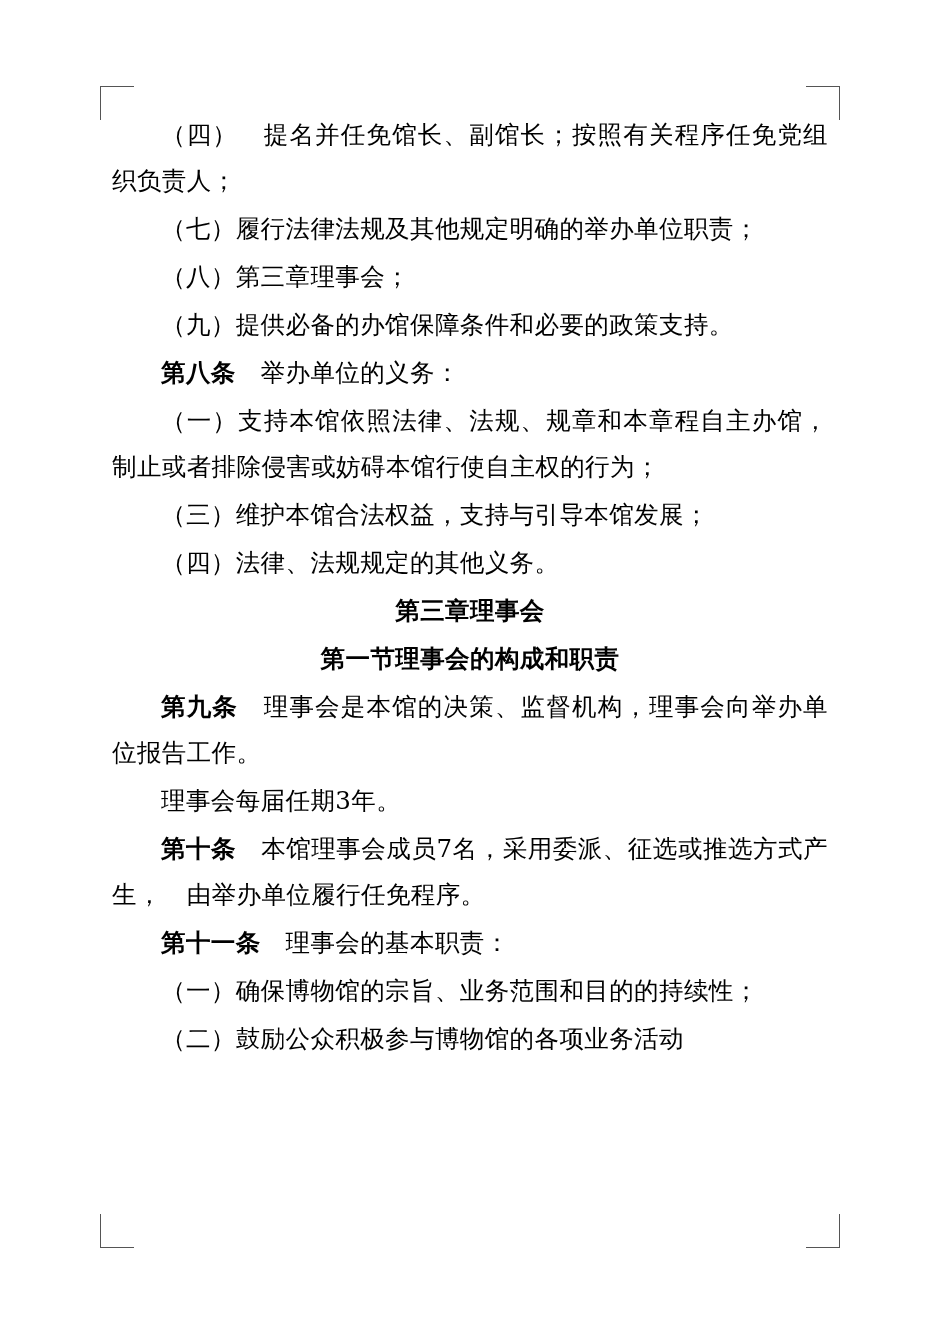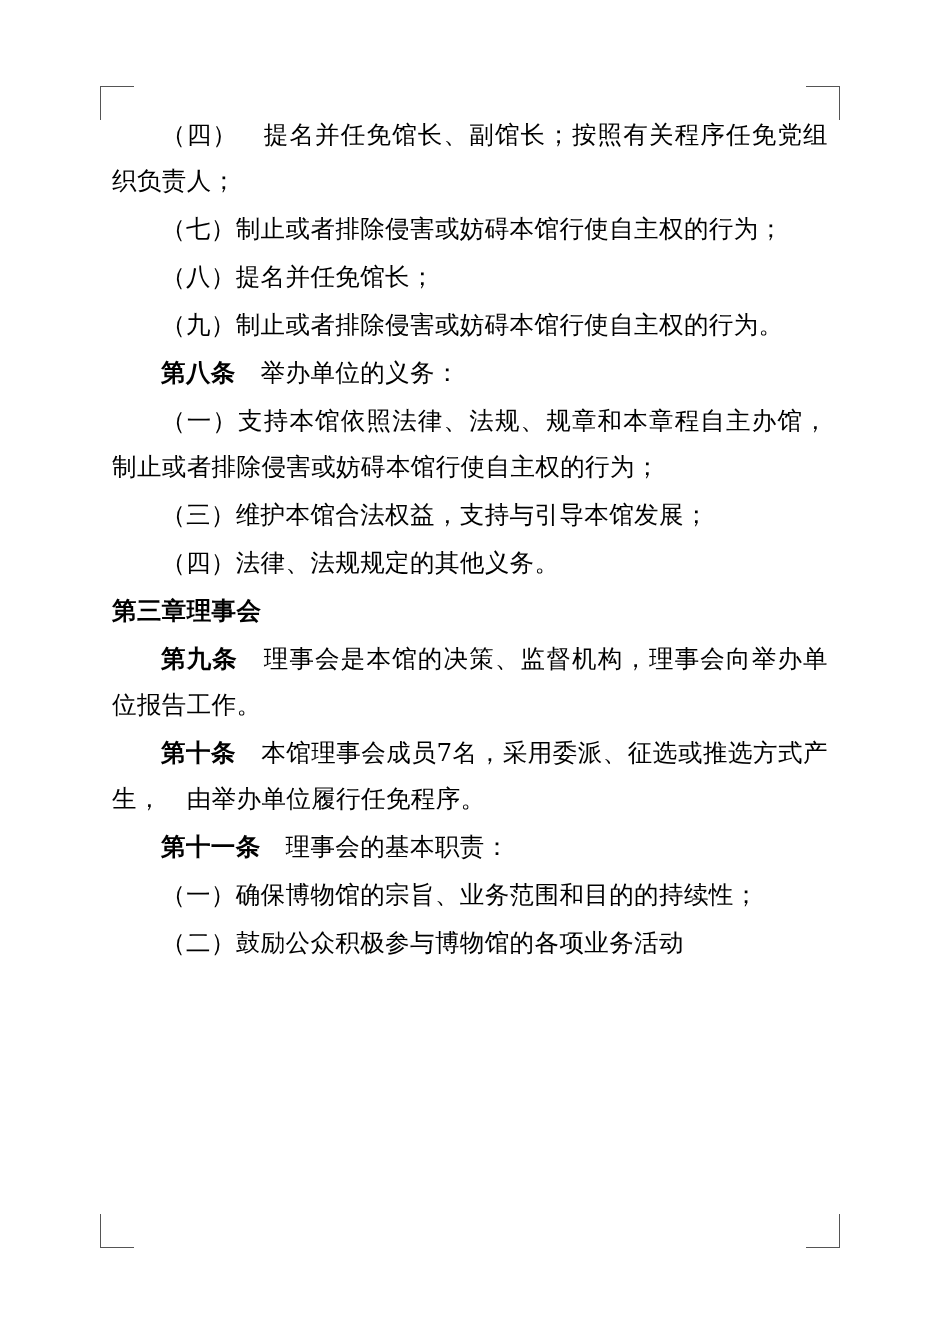--- a/index.html
+++ b/index.html
@@ -66,21 +66,21 @@
     text-align: justify;
     text-justify: inter-ideograph;
     font-family: "DejaVu Serif", "Liberation Serif", serif;
   }
 
   p.indent {
     text-indent: 49px;
   }
 
   p.center {
-    text-align: left;
+    text-align: center;
     text-indent: 0;
     font-weight: bold;
   }
 
   .bold {
     font-weight: bold;
   }
 
   
   .sec-head {
@@ -101,44 +101,46 @@
   <div class="crop-mark crop-tr"></div>
   <div class="crop-mark crop-bl"></div>
   <div class="crop-mark crop-br"></div>
 
   <div id="content">
 
     <p class="para indent">（四）　提名并任免馆长、副馆长；按照有关程序任免党组织负责人；</p>
 
 
 
-    <p class="para indent">（七）制止或者排除侵害或妨碍本馆行使自主权的行为；</p>
+    <p class="para indent">（七）履行法律法规及其他规定明确的举办单位职责；</p>
 
-    <p class="para indent">（八）提名并任免馆长；</p>
+    <p class="para indent">（八）第三章理事会；</p>
 
-    <p class="para indent">（九）制止或者排除侵害或妨碍本馆行使自主权的行为。</p>
+    <p class="para indent">（九）提供必备的办馆保障条件和必要的政策支持。</p>
 
     <p class="para indent">
       <span class="bold">第八条</span><span>　举办单位的义务：</span>
     </p>
 
     <p class="para indent">（一）支持本馆依照法律、法规、规章和本章程自主办馆，制止或者排除侵害或妨碍本馆行使自主权的行为；</p>
 
 
     <p class="para indent">（三）维护本馆合法权益，支持与引导本馆发展；</p>
 
     <p class="para indent">（四）法律、法规规定的其他义务。</p>
 
     <p class="para center sec-head">第三章理事会</p>
 
+    <p class="para center sub-head">第一节理事会的构成和职责</p>
 
     <p class="para indent">
       <span class="bold">第九条</span><span>　理事会是本馆的决策、监督机构，理事会向举办单位报告工作。</span>
     </p>
 
+    <p class="para indent">理事会每届任期3年。</p>
 
     <p class="para indent">
       <span class="bold">第十条</span><span>　本馆理事会成员7名，采用委派、征选或推选方式产生，　由举办单位履行任免程序。</span>
     </p>
 
     <p class="para indent">
       <span class="bold">第十一条</span><span>　理事会的基本职责：</span>
     </p>
 
     <p class="para indent">（一）确保博物馆的宗旨、业务范围和目的的持续性；</p>

